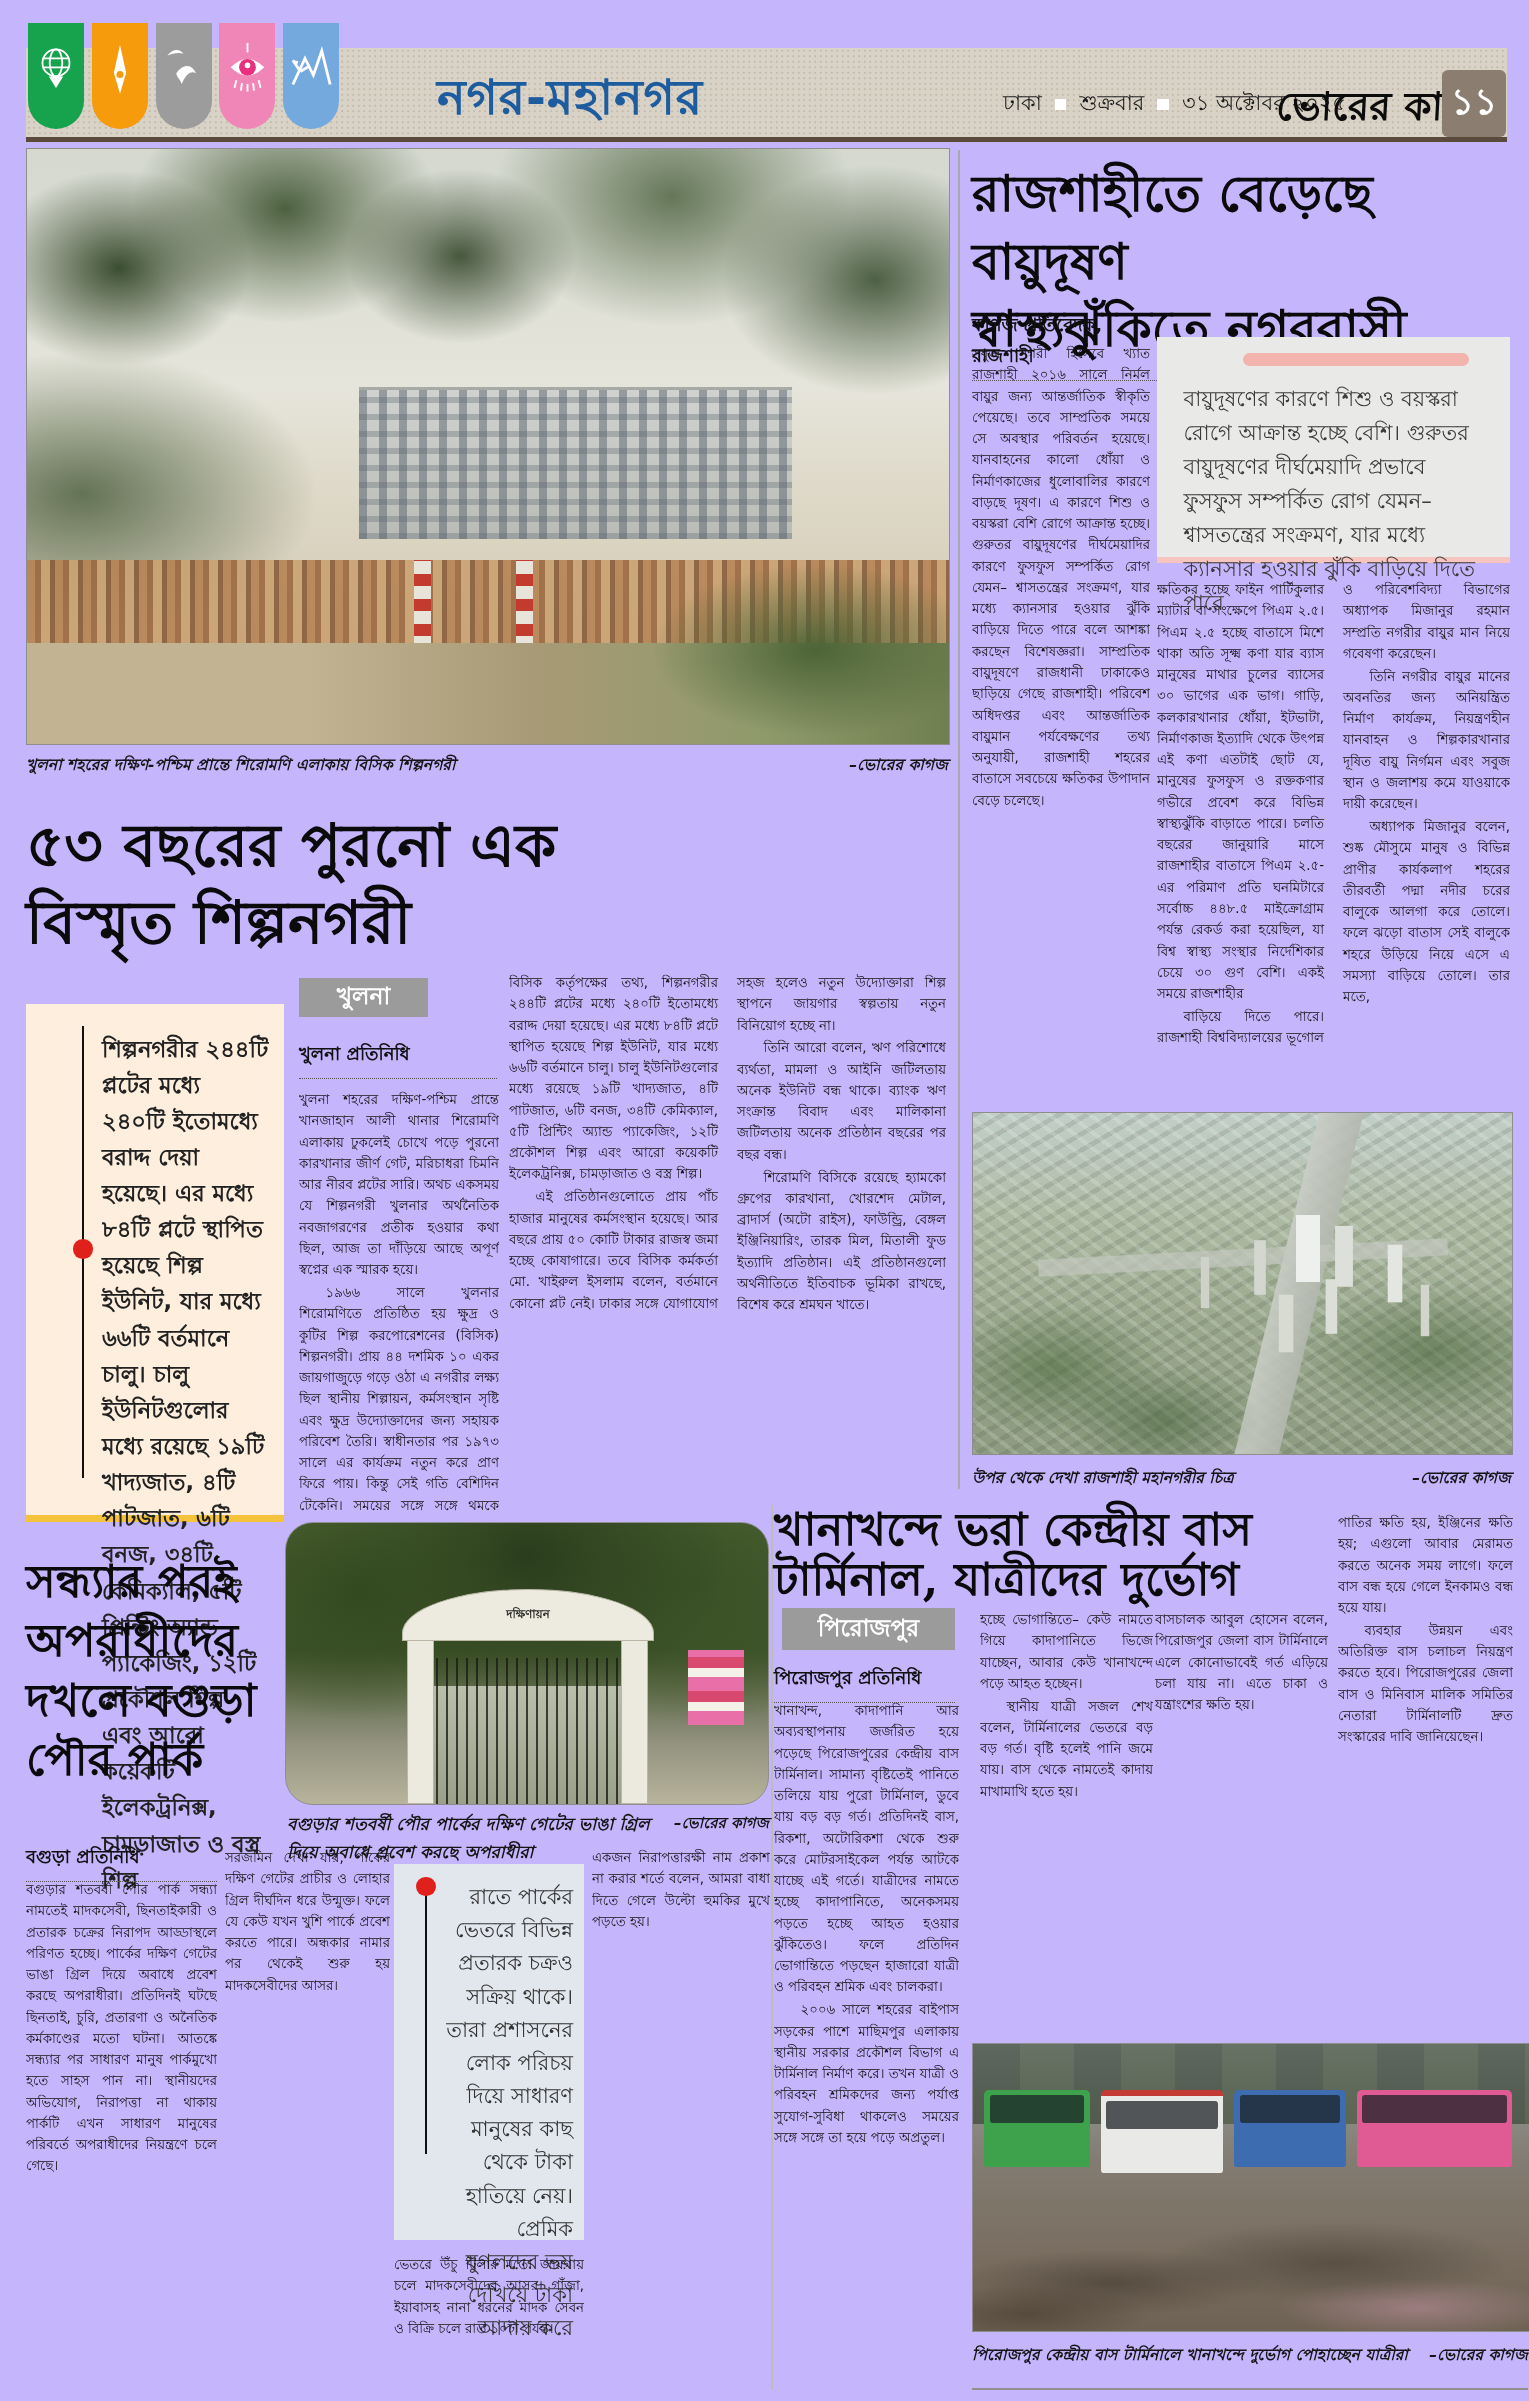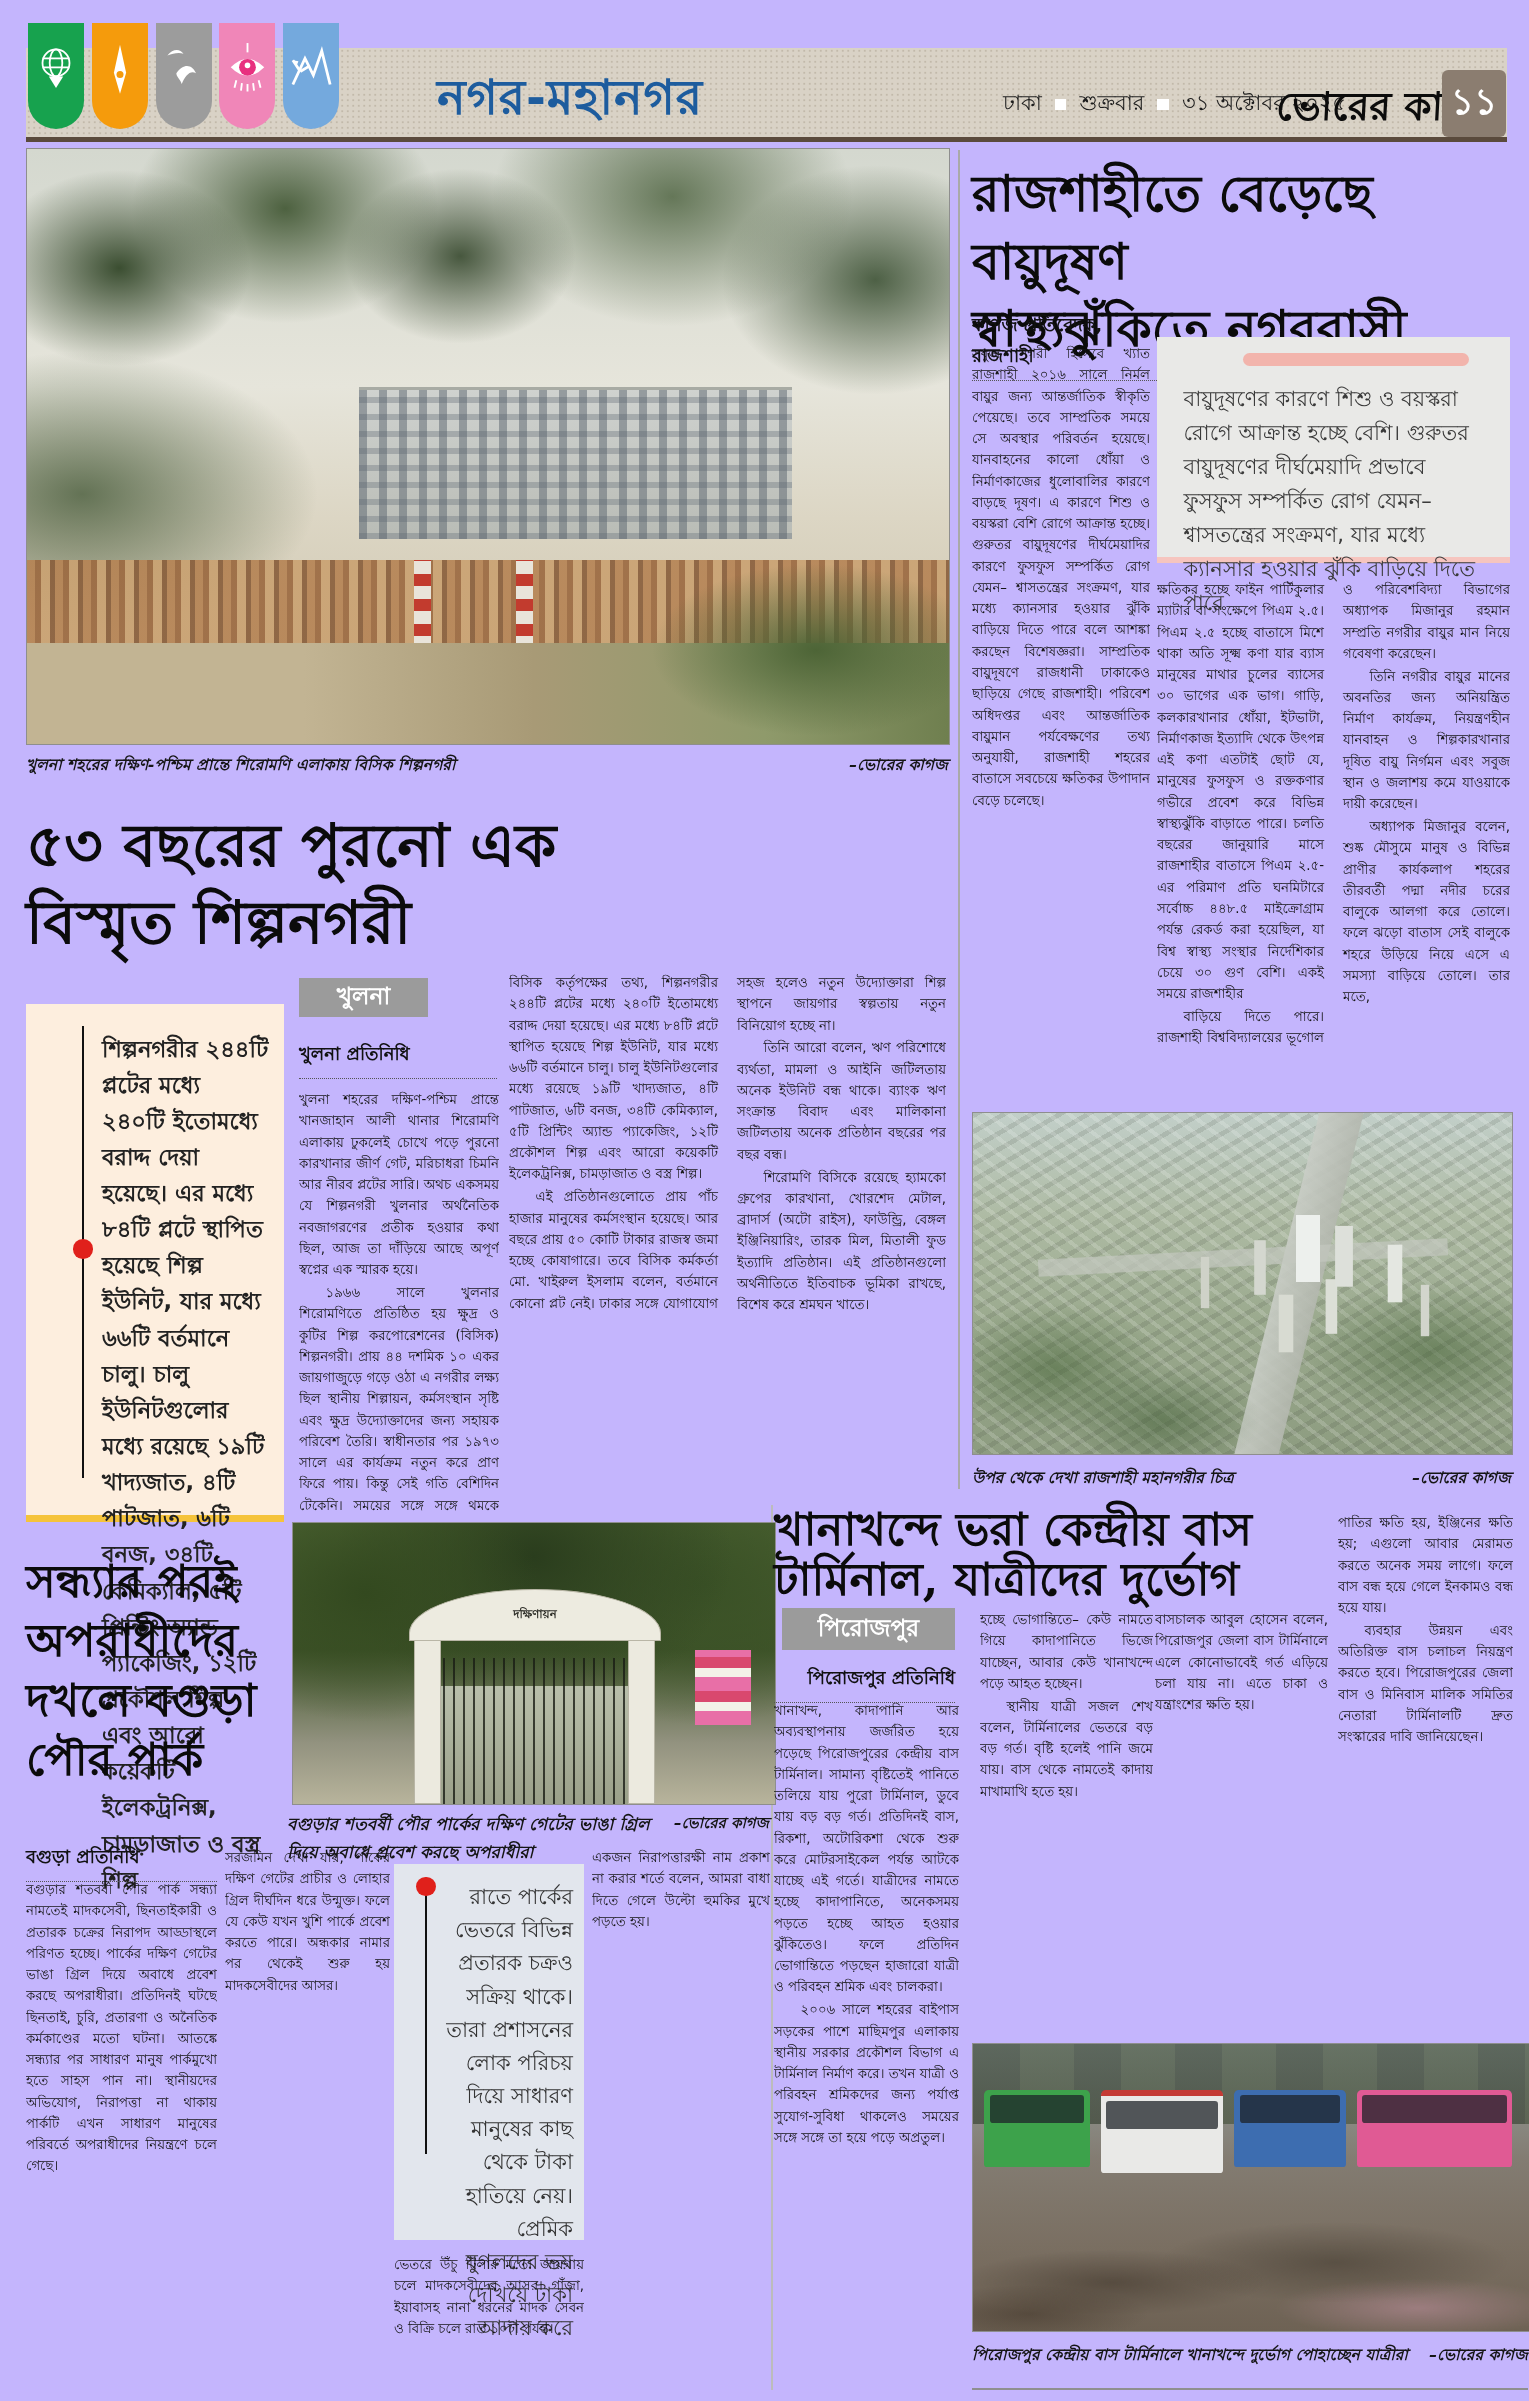--- a/index.html
+++ b/index.html
@@ -251,21 +251,21 @@
   <div class="abs caption" style="left:972px;top:1466px;width:539px;">
     <span class="cap">উপর থেকে দেখা রাজশাহী মহানগরীর চিত্র</span>
     <span class="credit">–ভোরের কাগজ</span>
   </div>
 
   <div class="abs headline ml" style="left:26px;top:1552px;width:261px;font-size:45px;line-height:1.32;">সন্ধ্যার পরই
 অপরাধীদের
 দখলে বগুড়া
 পৌর পার্ক</div>
 
-  <div class="abs ph ph-bog" style="left:292px;top:1522px;width:482px;height:281px;">
+  <div class="abs ph ph-bog" style="left:285px;top:1522px;width:482px;height:281px;border-radius:28px;">
     <div class="bog-path"></div>
     <div class="bog-grill"></div>
     <div class="bog-pilL"></div>
     <div class="bog-pilR"></div>
     <div class="bog-arch">দক্ষিণায়ন</div>
     <div class="bog-posters"></div>
   </div>
   <div class="abs caption" style="left:287px;top:1811px;width:482px;">
     <span class="cap" style="font-size:17px;">বগুড়ার শতবর্ষী পৌর পার্কের দক্ষিণ গেটের ভাঙা গ্রিল দিয়ে অবাধে প্রবেশ করছে অপরাধীরা</span>
     <span class="credit" style="font-size:15px;">–ভোরের কাগজ</span>
@@ -287,21 +287,21 @@
   <div class="abs body" style="left:394px;top:2254px;width:190px;height:134px;">
     <p>ভেতরে উঁচু টিলার মতো জায়গায় চলে মাদকসেবীদের আসর। গাঁজা, ইয়াবাসহ নানা ধরনের মাদক সেবন ও বিক্রি চলে রাত ১০টা পর্যন্ত।</p>
   </div>
   <div class="abs body" style="left:592px;top:1847px;width:178px;height:542px;">
     <p>একজন নিরাপত্তারক্ষী নাম প্রকাশ না করার শর্তে বলেন, আমরা বাধা দিতে গেলে উল্টো হুমকির মুখে পড়তে হয়।</p>
   </div>
 
   <div class="abs headline ml" style="left:774px;top:1505px;width:550px;font-size:45px;line-height:1.12;">খানাখন্দে ভরা কেন্দ্রীয় বাস
 টার্মিনাল, যাত্রীদের দুর্ভোগ</div>
   <div class="abs tag" style="left:782px;top:1608px;width:173px;height:42px;">পিরোজপুর</div>
-  <div class="abs byline" style="left:774px;top:1664px;width:181px;text-align:right;">পিরোজপুর প্রতিনিধি</div>
+  <div class="abs byline" style="left:774px;top:1664px;width:181px;">পিরোজপুর প্রতিনিধি</div>
 
   <div class="abs body" style="left:774px;top:1700px;width:185px;height:688px;">
     <p>খানাখন্দ, কাদাপানি আর অব্যবস্থাপনায় জর্জরিত হয়ে পড়েছে পিরোজপুরের কেন্দ্রীয় বাস টার্মিনাল। সামান্য বৃষ্টিতেই পানিতে তলিয়ে যায় পুরো টার্মিনাল, ডুবে যায় বড় বড় গর্ত। প্রতিদিনই বাস, রিকশা, অটোরিকশা থেকে শুরু করে মোটরসাইকেল পর্যন্ত আটকে যাচ্ছে এই গর্তে। যাত্রীদের নামতে হচ্ছে কাদাপানিতে, অনেকসময় পড়তে হচ্ছে আহত হওয়ার ঝুঁকিতেও। ফলে প্রতিদিন ভোগান্তিতে পড়ছেন হাজারো যাত্রী ও পরিবহন শ্রমিক এবং চালকরা।</p>
     <p>২০০৬ সালে শহরের বাইপাস সড়কের পাশে মাছিমপুর এলাকায় স্থানীয় সরকার প্রকৌশল বিভাগ এ টার্মিনাল নির্মাণ করে। তখন যাত্রী ও পরিবহন শ্রমিকদের জন্য পর্যাপ্ত সুযোগ-সুবিধা থাকলেও সময়ের সঙ্গে সঙ্গে তা হয়ে পড়ে অপ্রতুল।</p>
   </div>
   <div class="abs body" style="left:972px;top:1609px;width:173px;height:428px;margin-left:8px;">
     <p>হচ্ছে ভোগান্তিতে– কেউ নামতে গিয়ে কাদাপানিতে ভিজে যাচ্ছেন, আবার কেউ খানাখন্দে পড়ে আহত হচ্ছেন।</p>
     <p>স্থানীয় যাত্রী সজল শেখ বলেন, টার্মিনালের ভেতরে বড় বড় গর্ত। বৃষ্টি হলেই পানি জমে যায়। বাস থেকে নামতেই কাদায় মাখামাখি হতে হয়।</p>
   </div>
   <div class="abs body" style="left:1155px;top:1609px;width:173px;height:428px;">

